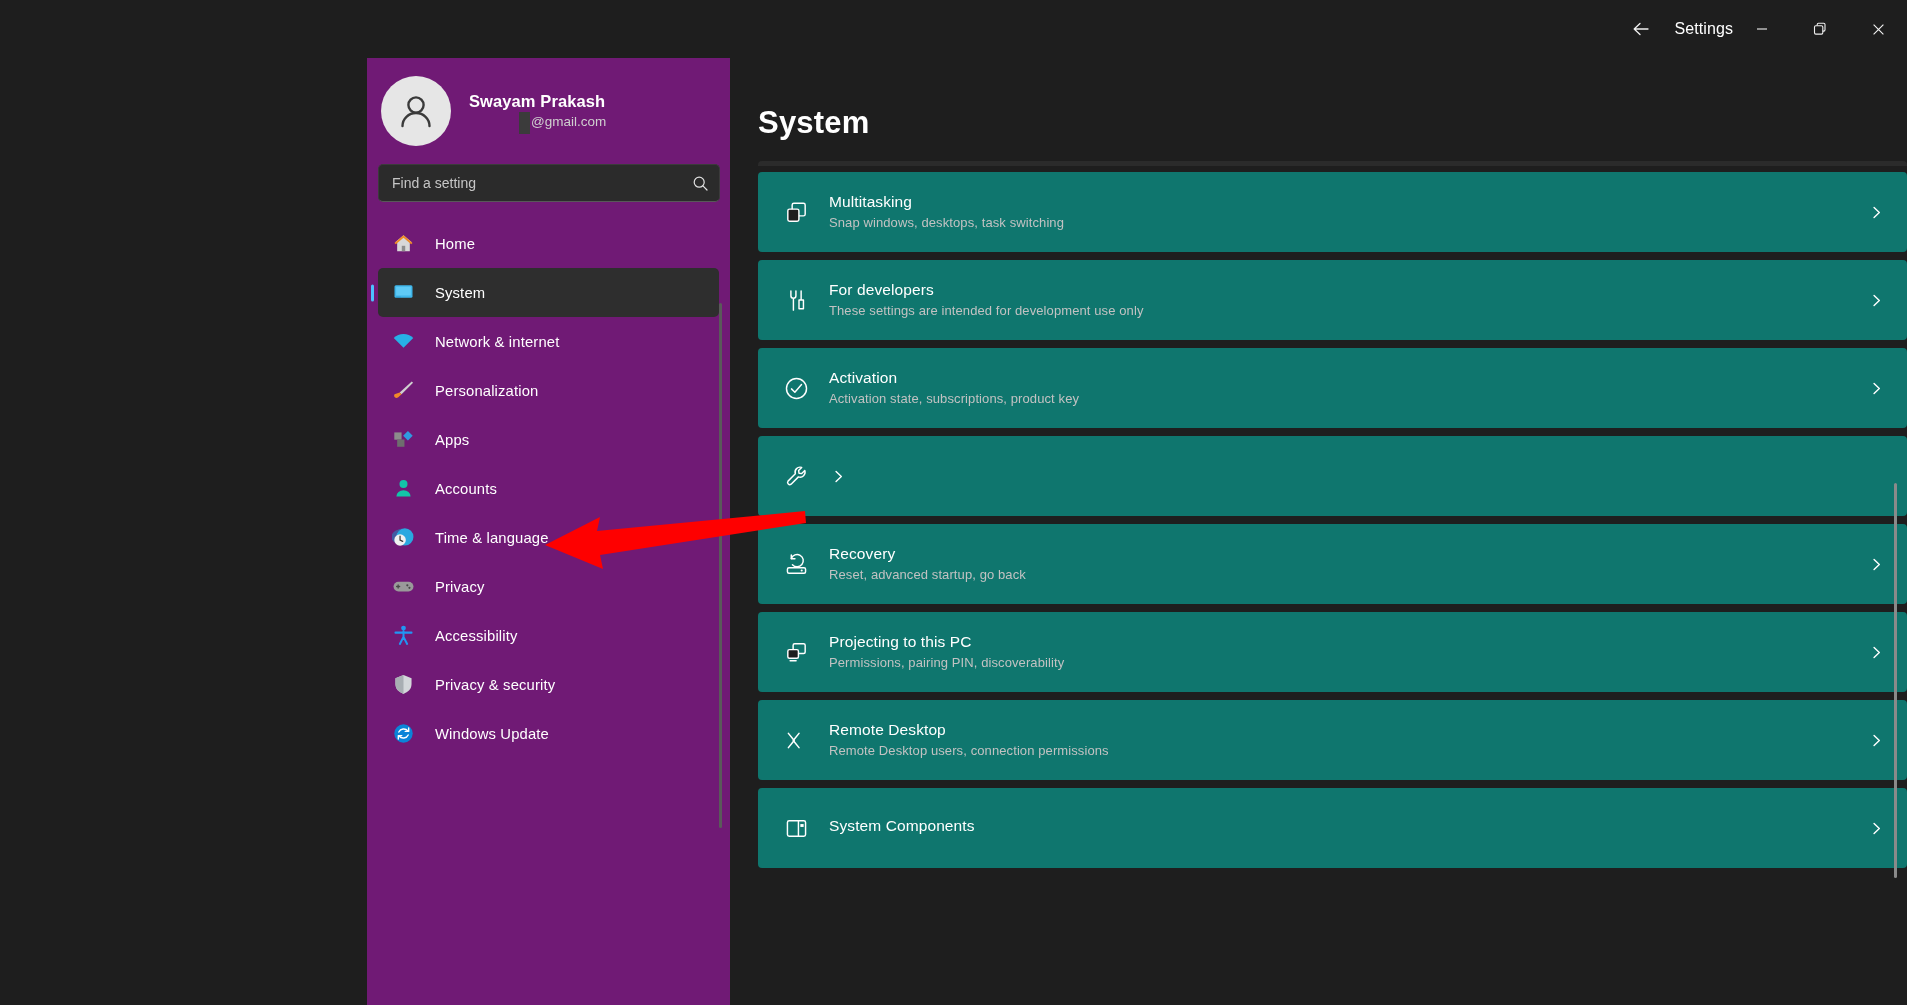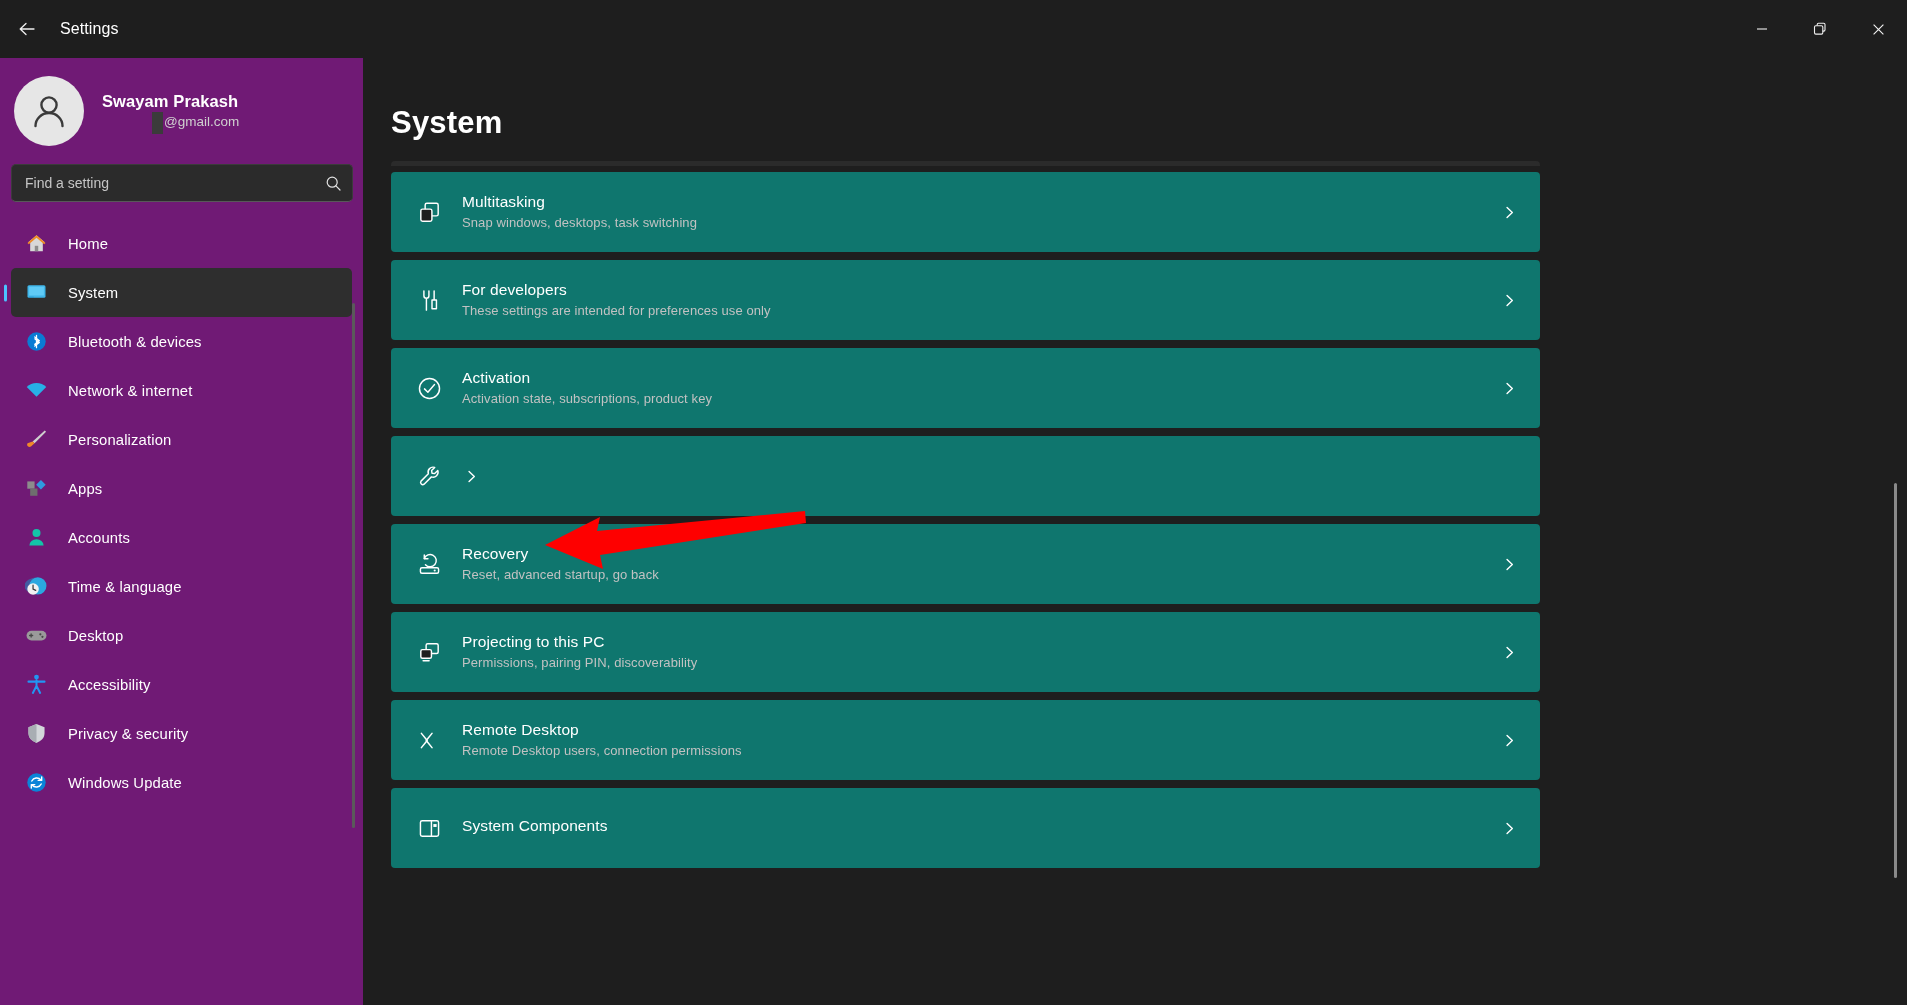--- a/index.html
+++ b/index.html
@@ -3,21 +3,21 @@
 <meta charset="utf-8">
 <style>
   * { box-sizing: border-box; margin: 0; padding: 0; }
   html, body {
     width: 1907px; height: 1005px;
     background: #1e1e1e;
     font-family: "Liberation Sans", sans-serif;
     overflow: hidden;
     color: #ffffff;
   }
-  #app { position: relative; width: 1907px; height: 1005px; display: flex; flex-direction: column; }
+  #app { position: relative; width: 1907px; height: 1005px; display: flex; flex-direction: column; align-items: flex-end; }
 
   
   .titlebar {
     height: 58px; flex: 0 0 58px;
     display: flex; align-items: center;
     background: #1e1e1e;
     position: relative; z-index: 40;
   }
   .back-btn {
     width: 42px; height: 38px; margin-left: 6px;
@@ -210,29 +210,20 @@
           <span class="nav-ico">
             <svg width="23" height="23" viewBox="0 0 24 24">
               <rect x="2.6" y="4.4" width="18.8" height="13.2" rx="1.6" fill="#3fb6ea"></rect>
               <rect x="4.3" y="6" width="15.4" height="9.1" fill="#5fcaf6"></rect>
               <rect x="4.3" y="16.4" width="4.8" height="1.1" fill="#2a8fc0"></rect>
             </svg>
           </span>
           <span class="nav-label">System</span>
         </div>
 
-        <div class="nav-item">
-          <span class="nav-ico">
-            <svg width="23" height="23" viewBox="0 0 24 24">
-              <circle cx="12" cy="12" r="9.6" fill="#0a7bd4"></circle>
-              <path d="M10.2 7.3 L15 11.1 L10.2 15 M10.2 9.2 L15 13 L10.2 16.7 M12 5.6 V18.4" stroke="#ffffff" stroke-width="1.35" fill="none" stroke-linejoin="round" stroke-linecap="round"></path>
-            </svg>
-          </span>
-          <span class="nav-label">Bluetooth &amp; devices</span>
-        </div>
 
         <div class="nav-item">
           <span class="nav-ico">
             <svg width="23" height="23" viewBox="0 0 24 24">
               <path d="M12 18.6 L1.8 8.4 a14.5 14.5 0 0 1 20.4 0 Z" fill="#27b0e6"></path>
             </svg>
           </span>
           <span class="nav-label">Network &amp; internet</span>
         </div>
 
@@ -281,21 +272,21 @@
 
         <div class="nav-item">
           <span class="nav-ico">
             <svg width="23" height="23" viewBox="0 0 24 24">
               <rect x="1.6" y="7" width="20.8" height="10.2" rx="5.1" fill="#9a9a9a"></rect>
               <path d="M6.4 10.4 V13.6 M4.8 12 H8" stroke="#474747" stroke-width="1.35" stroke-linecap="round"></path>
               <circle cx="16" cy="10.8" r="1.15" fill="#474747"></circle>
               <circle cx="18.2" cy="13.4" r="1.15" fill="#474747"></circle>
             </svg>
           </span>
-          <span class="nav-label">Desktop</span>
+          <span class="nav-label">Privacy</span>
         </div>
 
         <div class="nav-item">
           <span class="nav-ico">
             <svg width="23" height="23" viewBox="0 0 24 24">
               <circle cx="12" cy="4.3" r="2.5" fill="#2196f3"></circle>
               <path d="M12 7.4 V13.4 M3.6 9 H20.4 M12 13.4 L8.2 20.8 M12 13.4 L15.8 20.8" stroke="#2196f3" stroke-width="2.1" fill="none" stroke-linecap="round"></path>
             </svg>
           </span>
           <span class="nav-label">Accessibility</span>
@@ -354,21 +345,21 @@
 
         <div class="card">
           <span class="card-ico">
             <svg width="27" height="27" viewBox="0 0 28 28">
               <path d="M8.2 4 V9 a2.6 2.6 0 0 0 5.2 0 V4 M10.8 11.6 V24" stroke="#ffffff" stroke-width="1.5" fill="none" stroke-linecap="round"></path>
               <path d="M18.8 4 V13.4 M16.6 13.4 h4.6 v9.2 h-4.6 Z" stroke="#ffffff" stroke-width="1.5" fill="none" stroke-linejoin="round" stroke-linecap="round"></path>
             </svg>
           </span>
           <span class="card-txt">
             <span class="card-title" style="display:block">For developers</span>
-            <span class="card-sub" style="display:block">These settings are intended for preferences use only</span>
+            <span class="card-sub" style="display:block">These settings are intended for development use only</span>
           </span>
           <span class="chev">
             <svg width="15" height="15" viewBox="0 0 16 16">
                 <path d="M5.4 2.6 L11 8 L5.4 13.4" stroke="#ffffff" stroke-width="1.5" fill="none" stroke-linecap="round" stroke-linejoin="round"></path>
               </svg>
           </span>
         </div>
 
         <div class="card">
           <span class="card-ico">

